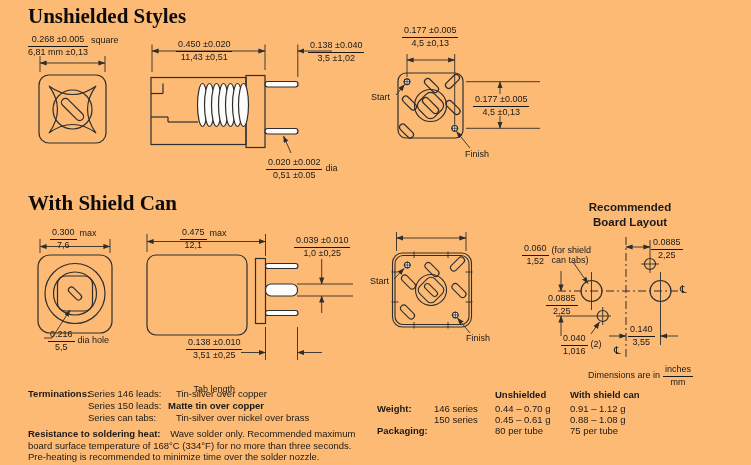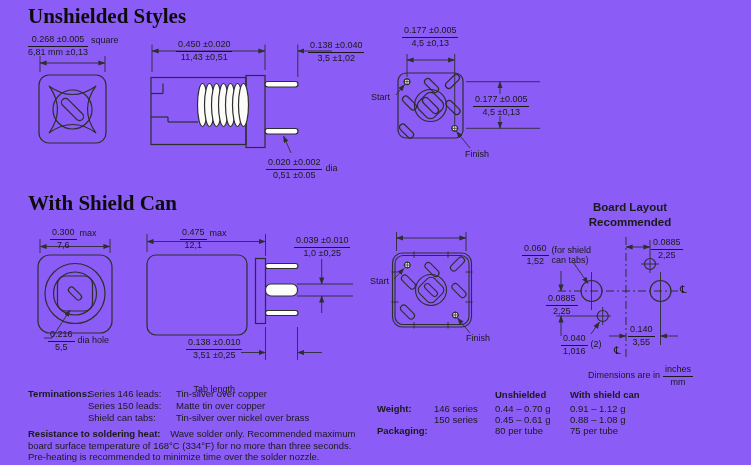--- a/index.html
+++ b/index.html
@@ -1,16 +1,16 @@
 <!DOCTYPE html>
 <html><head>
 <meta charset="utf-8">
 <style>
   html,body{margin:0;padding:0;background:#ffffff;}
-  .page{position:relative;width:751px;height:465px;background:#8b5cf6;overflow:hidden;color:#1a1a1a;}
+  .page{position:relative;width:751px;height:465px;background:#fdba74;overflow:hidden;color:#1a1a1a;}
   svg{position:absolute;left:0;top:0;}
   .t{position:absolute;font:9px/1.15 "Liberation Sans","DejaVu Sans",sans-serif;color:#1a1a1a;white-space:nowrap;}
   .b{font-weight:bold;}
   .info{font-size:9.5px;}
   .h1{position:absolute;font:bold 21px/1 "Liberation Serif","DejaVu Serif",serif;color:#0c0c0c;white-space:nowrap;}
   .h2{position:absolute;font:bold 11.5px/1.3 "Liberation Sans","DejaVu Sans",sans-serif;text-align:center;white-space:nowrap;}
   .dim{position:absolute;display:flex;align-items:center;gap:3px;font:9px/1.1 "Liberation Sans","DejaVu Sans",sans-serif;white-space:nowrap;}
   .dim.col{flex-direction:column;gap:1px;align-items:center;}
   .frac{display:inline-block;text-align:center;}
   .frac .fT{display:block;border-bottom:1px solid #1a1a1a;padding:0 2px 1px;}
@@ -231,22 +231,22 @@
       <line x1="678" y1="336" x2="660.5" y2="336" marker-end="url(#mE)"></line>
       <line x1="573" y1="262" x2="588" y2="283.5" marker-end="url(#mE)"></line>
       <line x1="591" y1="334" x2="599.5" y2="322" marker-end="url(#mE)"></line>
     </g>
   </g>
 </svg>
 
 <div class="h1" style="left:28px;top:6px;">Unshielded Styles</div>
 <div class="h1" style="left:28px;top:193px;">With Shield Can</div>
 <div class="h2" style="left:555px;top:200px;width:150px;">
+  <div>Recommended</div>
   <div>Board Layout</div>
-  <div>Recommended</div>
 </div>
 
 <div class="dim" style="left:28px;top:35px;">
   <span class="frac">
         <span class="fT">0.268 ±0.005</span>
         <span class="fB">6,81 mm ±0,13</span>
       </span>
   <span class="sfx-top">square</span>
 </div>
 <div class="dim" style="left:176px;top:40px;">
@@ -362,22 +362,22 @@
   <span class="frac">
         <span class="fT">inches</span>
         <span class="fB">mm</span>
       </span>
 </div>
 
 <div class="t info b" style="left:28px;top:389px;">Terminations:</div>
 <div class="t info" style="left:88px;top:389px;">Series 146 leads:</div>
 <div class="t info" style="left:176px;top:389px;">Tin-silver over copper</div>
 <div class="t info" style="left:88px;top:401px;text-align:center;">Series 150 leads:</div>
-<div class="t info" style="left:176px;top:401px;">Matte tin over copper</div>
-<div class="t info" style="left:88px;top:413px;">Shield can tabs:</div>
+<div class="t info" style="left:168px;top:401px;font-weight:bold;">Matte tin over copper</div>
+<div class="t info" style="left:88px;top:413px;">Series can tabs:</div>
 <div class="t info" style="left:176px;top:413px;">Tin-silver over nickel over brass</div>
 
 <div class="t info" style="left:28px;top:429px;">
   <span class="b">Resistance to soldering heat:</span>
   <span style="margin-left:7px;">Wave solder only. Recommended maximum</span>
 </div>
 <div class="t info" style="left:28px;top:440.5px;text-align:center;">board surface temperature of 168°C (334°F) for no more than three seconds.</div>
 <div class="t info" style="left:28px;top:452px;">Pre-heating is recommended to minimize time over the solder nozzle.</div>
 
 <div class="t info b" style="left:495px;top:389.5px;">Unshielded</div>

